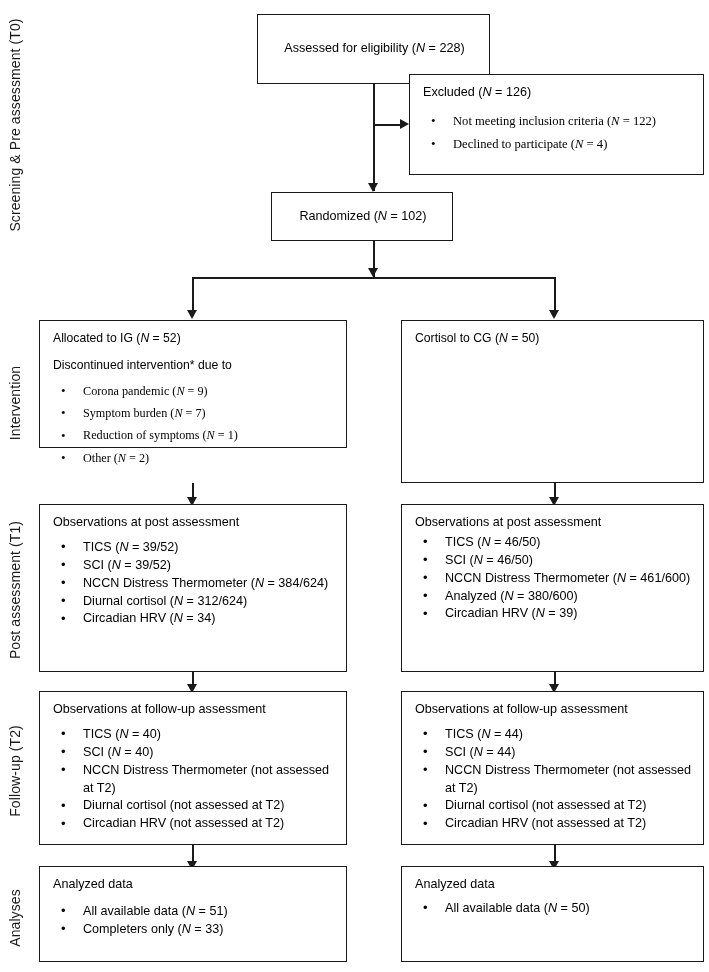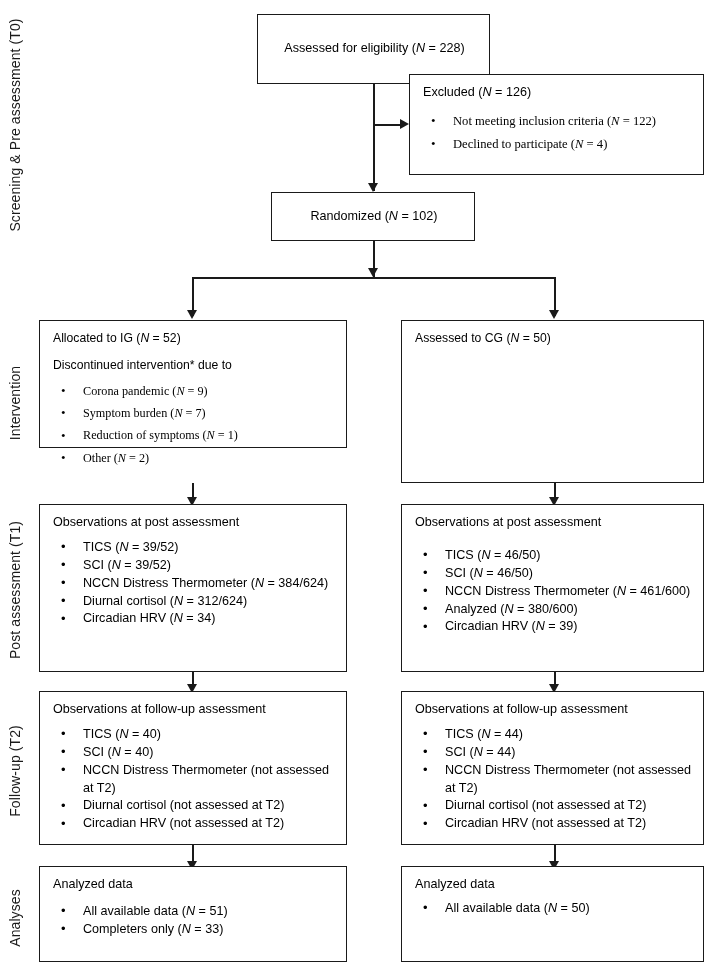--- a/index.html
+++ b/index.html
@@ -183,21 +183,21 @@
     <ul class="bullets loose" style="margin-top:11px;">
       <li>
         <span>Not meeting inclusion criteria (</span><span class="ital">N</span><span> = 122)</span>
       </li>
       <li>
         <span>Declined to participate (</span><span class="ital">N</span><span> = 4)</span>
       </li>
     </ul>
   </div>
 
-  <div class="box" style="left:271px; top:192px; width:204px; height:49px; display:flex; align-items:center; justify-content:center;">
+  <div class="box" style="left:271px; top:192px; width:182px; height:49px; display:flex; align-items:center; justify-content:center;">
     <p class="box-title" style="margin:0;">
       <span>Randomized (</span><span class="ital">N</span><span> = 102)</span>
     </p>
   </div>
 
   <div class="box serif-ish" style="left:39px; top:320px; width:308px; height:128px;">
     <p class="box-title">
       <span>Allocated to IG (</span><span class="ital">N</span><span> = 52)</span>
     </p>
     <p class="box-sub">Discontinued intervention* due to</p>
@@ -212,21 +212,21 @@
         <span>Reduction of symptoms (</span><span class="ital">N</span><span> = 1)</span>
       </li>
       <li>
         <span>Other (</span><span class="ital">N</span><span> = 2)</span>
       </li>
     </ul>
   </div>
 
   <div class="box serif-ish" style="left:401px; top:320px; width:303px; height:163px;">
     <p class="box-title">
-      <span>Assessed to CG (</span><span class="ital">N</span><span> = 50)</span>
+      <span>Cortisol to CG (</span><span class="ital">N</span><span> = 50)</span>
     </p>
   </div>
 
   <div class="box" style="left:39px; top:504px; width:308px; height:168px;">
     <p class="box-title wrapping">Observations at post assessment</p>
     <ul class="bullets tight" style="margin-top:7px;">
       <li>
         <span>TICS (</span><span class="ital">N</span><span> = 39/52)</span>
       </li>
       <li>
@@ -239,21 +239,21 @@
         <span>Diurnal cortisol (</span><span class="ital">N</span><span> = 312/624)</span>
       </li>
       <li>
         <span>Circadian HRV (</span><span class="ital">N</span><span> = 34)</span>
       </li>
     </ul>
   </div>
 
   <div class="box" style="left:401px; top:504px; width:303px; height:168px;">
     <p class="box-title wrapping">Observations at post assessment</p>
-    <ul class="bullets tight" style="margin-top:15px;">
+    <ul class="bullets tight" style="margin-top:2px;">
       <li>
         <span>TICS (</span><span class="ital">N</span><span> = 46/50)</span>
       </li>
       <li>
         <span>SCI (</span><span class="ital">N</span><span> = 46/50)</span>
       </li>
       <li>
         <span>NCCN Distress Thermometer (</span><span class="ital">N</span><span> = 461/600)</span>
       </li>
       <li>

